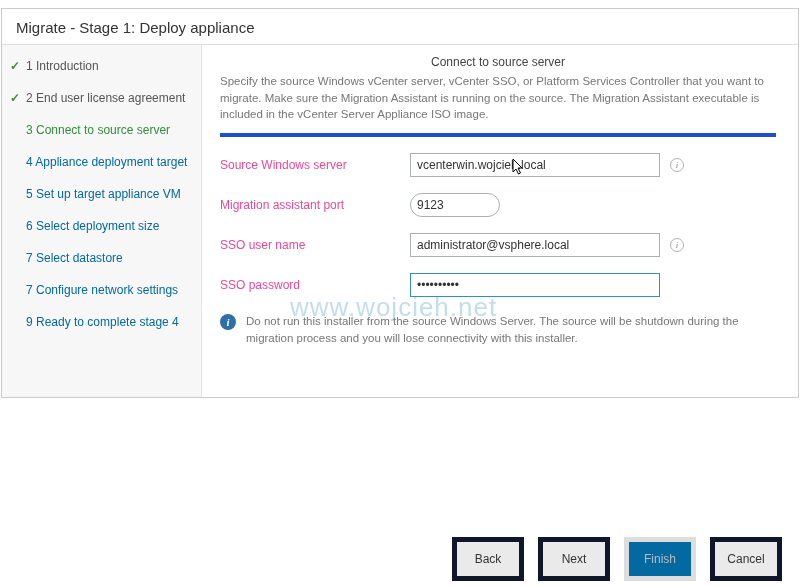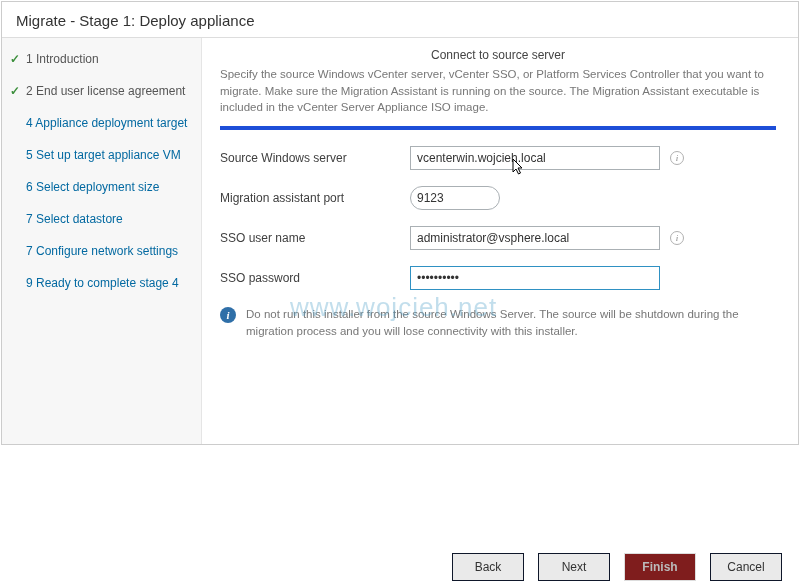--- a/index.html
+++ b/index.html
@@ -9,23 +9,23 @@
     color: #333;
     background: #fff;
     width: 800px;
     height: 587px;
     overflow: hidden;
     position: relative;
   }
   .window {
     border: 1px solid #ccc;
     width: 798px;
-    height: 444px;
+    height: 390px;
     margin-left: 1px;
-    margin-top: 1px;
+    margin-top: 8px;
     display: flex;
     flex-direction: column;
   }
   .titlebar {
     font-size: 15px;
     color: #333;
     padding: 10px 14px 8px 14px;
     border-bottom: 1px solid #ddd;
   }
   .body {
@@ -76,21 +76,21 @@
     border-bottom: 4px solid #1d4ed8;
   }
   .form-row {
     display: flex;
     align-items: center;
     margin-top: 16px;
   }
   .form-label {
     width: 190px;
     font-size: 12px;
-    color: #404040;
+    color: #ec4899;
   }
   .form-input {
     border: 1px solid #aab0b4;
     padding: 4px 6px;
     font-size: 12px;
     color: #333;
     height: 24px;
   }
   .input-wide { width: 250px; }
   .input-small { width: 90px; border-radius: 12px; }
@@ -147,36 +147,35 @@
   }
   .buttons {
     position: absolute;
     right: 18px;
     bottom: 6px;
     display: flex;
     gap: 14px;
   }
   .btn {
     min-width: 72px;
-    height: 28px;
+    height: 44px;
     background: #eaeaea;
-    border: 1px solid #0f172a;
+    border: 5px solid #0f172a;
     color: #333;
     font-size: 12px;
     cursor: pointer;
     display: inline-flex;
     align-items: center;
     justify-content: center;
   }
   .btn.disabled {
     color: #bbb;
-    background: #7f1d1d;
+    background: #0369a1;
     border-color: #ddd;
     cursor: default;
-    font-weight: bold;
   }
   .cursor {
     position: absolute;
     left: 512px;
     top: 158px;
     font-size: 16px;
     color: #000;
     pointer-events: none;
   }
 </style>
@@ -189,20 +188,24 @@
 
     <div class="sidebar">
       <div class="step completed">
         <span class="check">✓</span>
         <span>1 Introduction</span>
       </div>
       <div class="step completed">
         <span class="check">✓</span>
         <span>2 End user license agreement</span>
       </div>
+      <div class="step active">
+        <span class="check"></span>
+        <span>3 Connect to source server</span>
+      </div>
       <div class="step">
         <span class="check"></span>
         <span>4 Appliance deployment target</span>
       </div>
       <div class="step">
         <span class="check"></span>
         <span>5 Set up target appliance VM</span>
       </div>
       <div class="step">
         <span class="check"></span>

